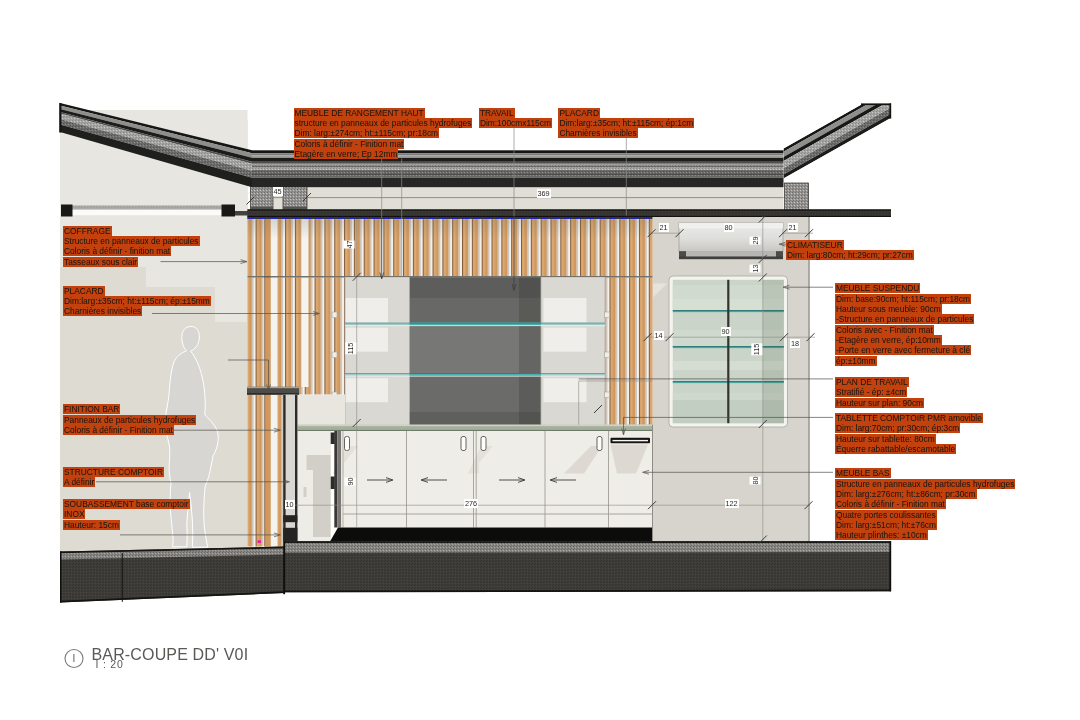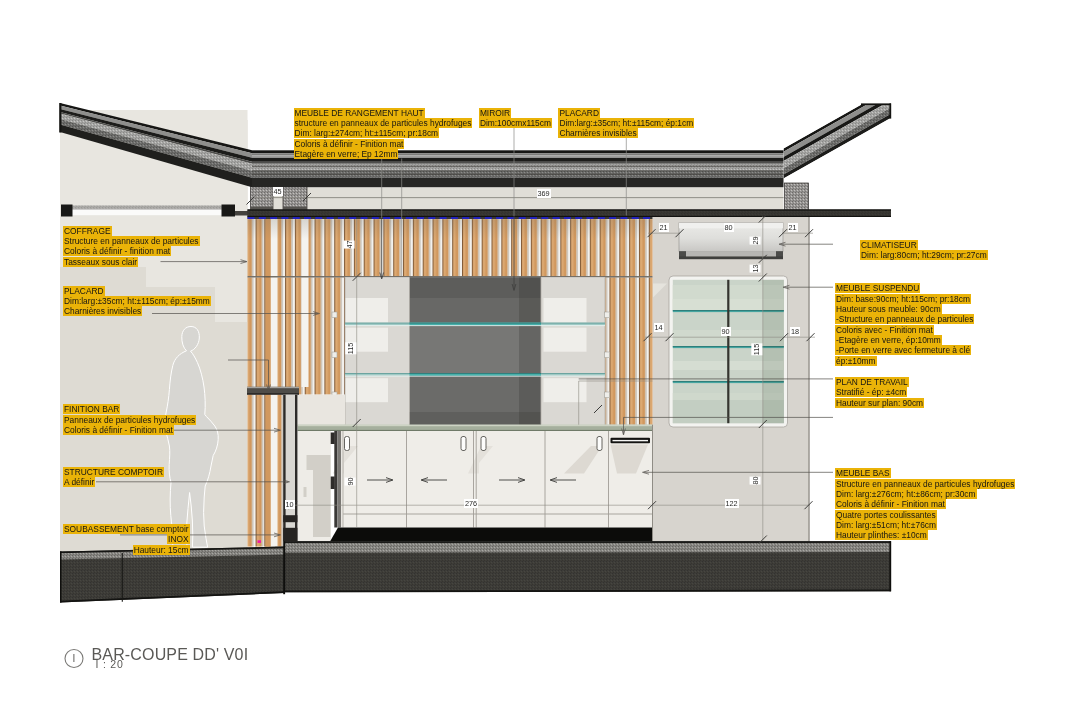--- a/index.html
+++ b/index.html
@@ -1,20 +1,20 @@
 <!DOCTYPE html>
 <html><head>
 <meta charset="utf-8">
 <style>
 html,body{margin:0;padding:0;background:#ffffff;-webkit-font-smoothing:antialiased;}
 #page{position:relative;width:1080px;height:720px;background:#ffffff;overflow:hidden;
   font-family:"Liberation Sans",sans-serif;}
 #page svg{position:absolute;left:0;top:0;}
 .lbl{position:absolute;font-size:8.4px;line-height:10.35px;color:#151513;white-space:nowrap;}
-.lbl span{background:#eab308;padding:0 1px;}
+.lbl span{background:#c2410c;padding:0 1px;}
 .dim{position:absolute;font-size:7.3px;color:#2a2a28;background:#ffffff;padding:0 1px;white-space:nowrap;}
 .dimv{position:absolute;font-size:7.3px;color:#2a2a28;white-space:nowrap;}
 .dimv span{background:#ffffff;padding:1px 0;display:inline-block;transform:rotate(-90deg);}
 .ttl{position:absolute;color:#5a5956;white-space:nowrap;}
 </style>
 </head>
 <body>
 <div id="page">
 <svg width="1080" height="720" viewBox="0 0 1080 720">
 <defs>
@@ -425,71 +425,75 @@
 <line x1="804.5" y1="509.2" x2="812.5" y2="501.2"></line>
 <line x1="594" y1="413" x2="602" y2="405"></line>
 </g>
 </svg>
 
 <div class="lbl" style="left:293.5px;top:107.5px;"><span>MEUBLE DE RANGEMENT HAUT</span><br>
 <span>structure en panneaux de particules hydrofuges</span><br>
 <span>Dim: larg:±274cm; ht:±115cm; pr:18cm</span><br>
 <span>Coloris à définir - Finition mat</span><br>
 <span>Etagère en verre; Ep 12mm</span></div>
-<div class="lbl" style="left:478.9px;top:107.5px;"><span>MIROIR</span><br>
+<div class="lbl" style="left:478.9px;top:107.5px;"><span>TRAVAIL</span><br>
 <span>Dim:100cmx115cm</span></div>
 <div class="lbl" style="left:558.4px;top:107.5px;"><span>PLACARD</span><br>
 <span>Dim:larg:±35cm; ht:±115cm; ép:1cm</span><br>
 <span>Charnières invisibles</span></div>
 
 <div class="lbl" style="left:63px;top:225.6px;"><span>COFFRAGE</span><br>
 <span>Structure en panneaux de particules</span><br>
 <span>Coloris à définir - finition mat</span><br>
 <span>Tasseaux sous clair</span></div>
 <div class="lbl" style="left:63px;top:285.6px;"><span>PLACARD</span><br>
 <span>Dim:larg:±35cm; ht:±115cm; ép:±15mm</span><br>
 <span>Charnières invisibles</span></div>
 <div class="lbl" style="left:63px;top:404.3px;"><span>FINITION BAR</span><br>
 <span>Panneaux de particules hydrofuges</span><br>
 <span>Coloris à définir - Finition mat</span></div>
 <div class="lbl" style="left:63px;top:466.7px;"><span>STRUCTURE COMPTOIR</span><br>
 <span>A définir</span></div>
-<div class="lbl" style="left:63px;top:524px;text-align:right;"><span>SOUBASSEMENT base comptoir</span><br>
+<div class="lbl" style="left:63px;top:499px;"><span>SOUBASSEMENT base comptoir</span><br>
 <span>INOX</span><br>
 <span>Hauteur: 15cm</span></div>
 
-<div class="lbl" style="left:860px;top:239.8px;"><span>CLIMATISEUR</span><br>
+<div class="lbl" style="left:786px;top:239.8px;"><span>CLIMATISEUR</span><br>
 <span>Dim: larg:80cm; ht:29cm; pr:27cm</span></div>
 <div class="lbl" style="left:835px;top:283.2px;"><span>MEUBLE SUSPENDU</span><br>
 <span>Dim: base:90cm; ht:115cm; pr:18cm</span><br>
 <span>Hauteur sous meuble: 90cm</span><br>
 <span>-Structure en panneaux de particules</span><br>
 <span>Coloris avec - Finition mat</span><br>
 <span>-Etagère en verre, ép:10mm</span><br>
 <span>-Porte en verre avec fermeture à clé</span><br>
 <span>ép:±10mm</span></div>
 <div class="lbl" style="left:835px;top:376.9px;"><span>PLAN DE TRAVAIL</span><br>
 <span>Stratifié - ép: ±4cm</span><br>
 <span>Hauteur sur plan: 90cm</span></div>
+<div class="lbl" style="left:835px;top:413px;"><span>TABLETTE COMPTOIR PMR amovible</span><br>
+<span>Dim: larg:70cm; pr:30cm; ép:3cm</span><br>
+<span>Hauteur sur tablette: 80cm</span><br>
+<span>Équerre rabattable/escamotable</span></div>
 <div class="lbl" style="left:835px;top:468.4px;"><span>MEUBLE BAS</span><br>
 <span>Structure en panneaux de particules hydrofuges</span><br>
 <span>Dim: larg:±276cm; ht:±86cm; pr:30cm</span><br>
 <span>Coloris à définir - Finition mat</span><br>
 <span>Quatre portes coulissantes</span><br>
 <span>Dim: larg:±51cm; ht:±76cm</span><br>
 <span>Hauteur plinthes: ±10cm</span></div>
 
 <div class="dim" style="left:536.5px;top:188.5px;">369</div>
 <div class="dim" style="left:272.5px;top:186.5px;">45</div>
 <div class="dim" style="left:658.5px;top:222.5px;">21</div>
 <div class="dim" style="left:723.5px;top:222.8px;">80</div>
 <div class="dim" style="left:787.5px;top:222.8px;">21</div>
-<div class="dim" style="left:653.5px;top:323px;">14</div>
+<div class="dim" style="left:653.5px;top:331px;">14</div>
 <div class="dim" style="left:720.5px;top:327px;">90</div>
-<div class="dim" style="left:790px;top:327px;">18</div>
+<div class="dim" style="left:790px;top:339px;">18</div>
 <div class="dim" style="left:464px;top:498.5px;">276</div>
 <div class="dim" style="left:724.5px;top:498.5px;">122</div>
 <div class="dim" style="left:284.5px;top:499.8px;">10</div>
 
 <div class="dimv" style="left:345px;top:239px;"><span>47</span></div>
 <div class="dimv" style="left:345px;top:343px;"><span>115</span></div>
 <div class="dimv" style="left:751px;top:234.5px;"><span>29</span></div>
 <div class="dimv" style="left:751px;top:263px;"><span>13</span></div>
 <div class="dimv" style="left:751px;top:343.5px;"><span>115</span></div>
 <div class="dimv" style="left:750.5px;top:475px;"><span>80</span></div>

